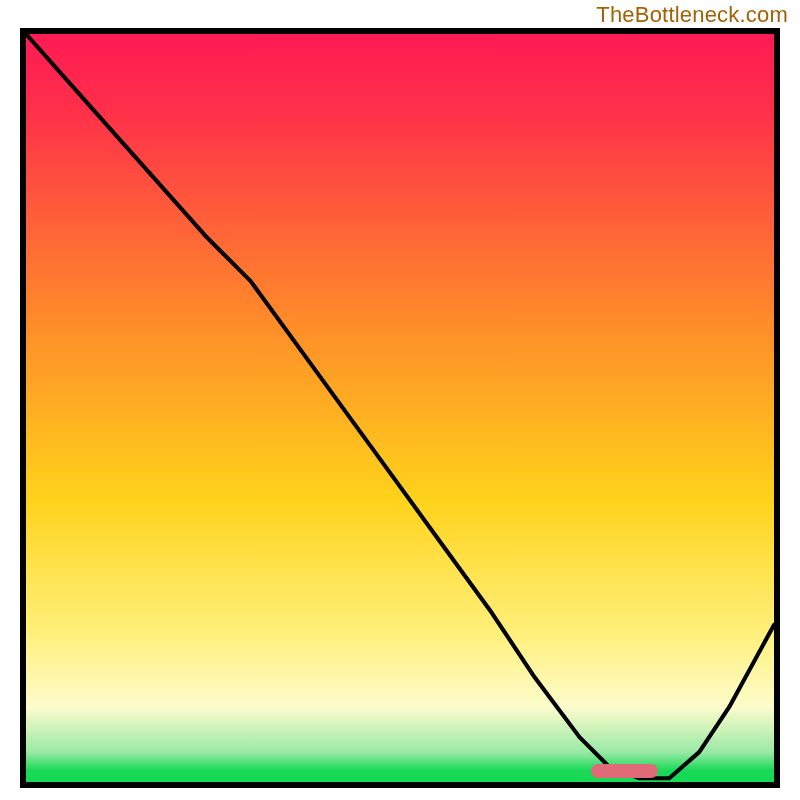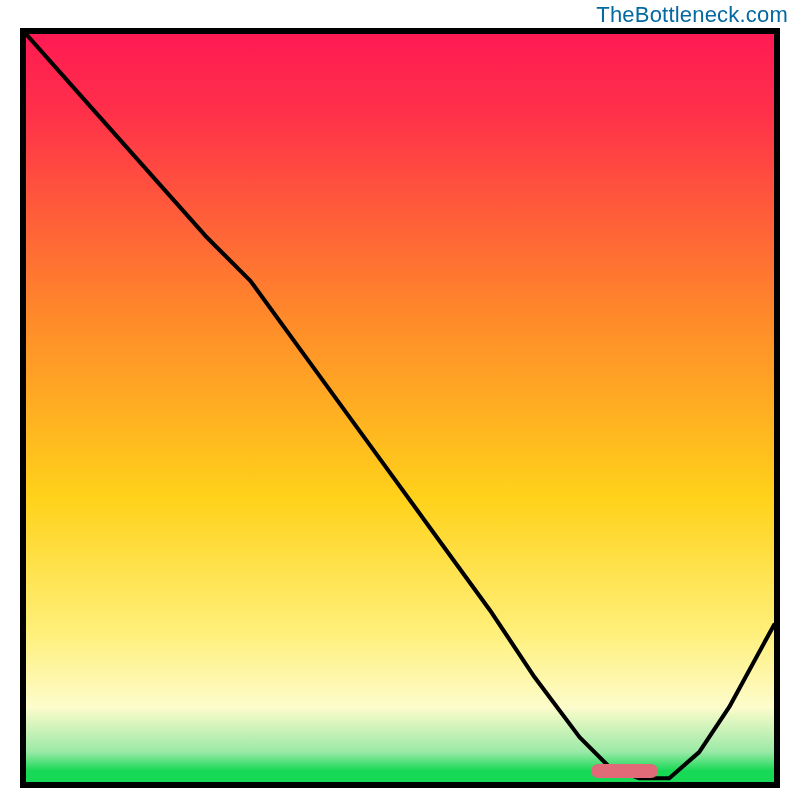--- a/index.html
+++ b/index.html
@@ -13,21 +13,21 @@
   .wrap {
     position: relative;
     width: 800px;
     height: 800px;
   }
   .attribution {
     position: absolute;
     top: 2px;
     right: 12px;
     font-size: 22px;
-    color: #0369a1;
+    color: #a16207;
     letter-spacing: 0.2px;
     font-weight: 500;
   }
   .plot-frame {
     position: absolute;
     left: 20px;
     top: 28px;
     width: 760px;
     height: 760px;
     box-sizing: border-box;

